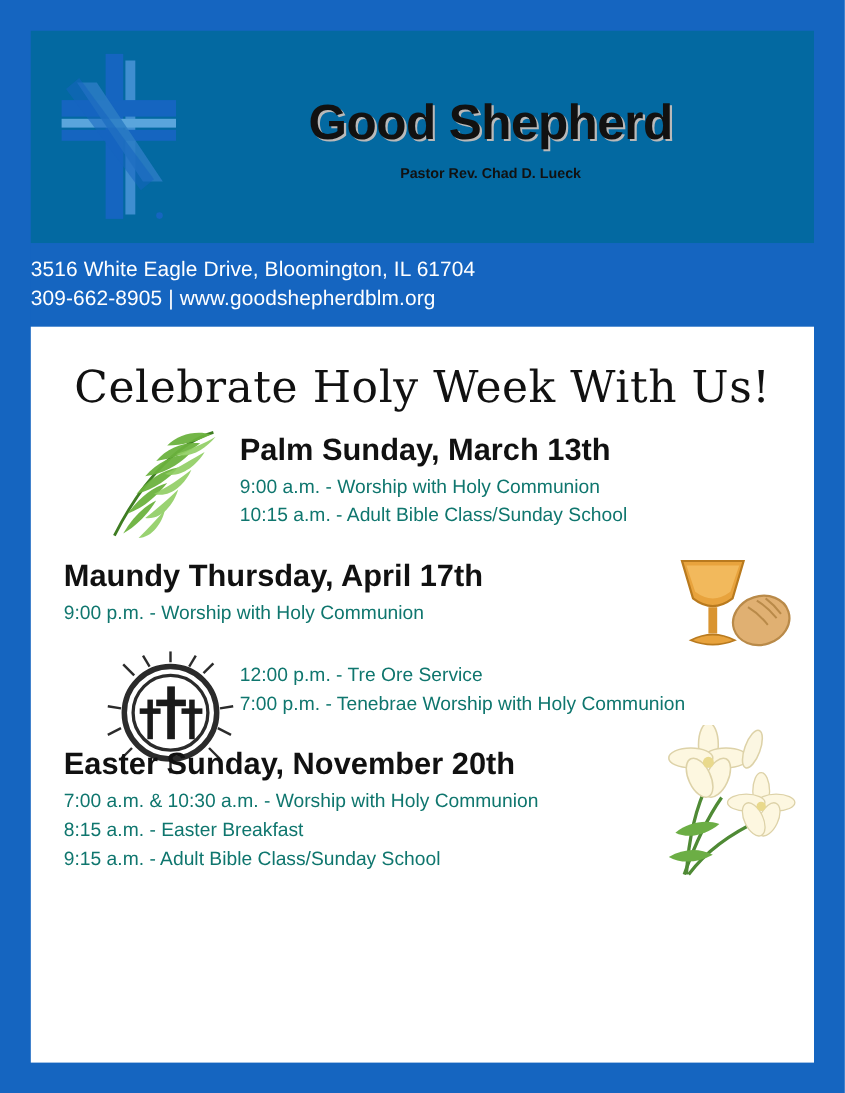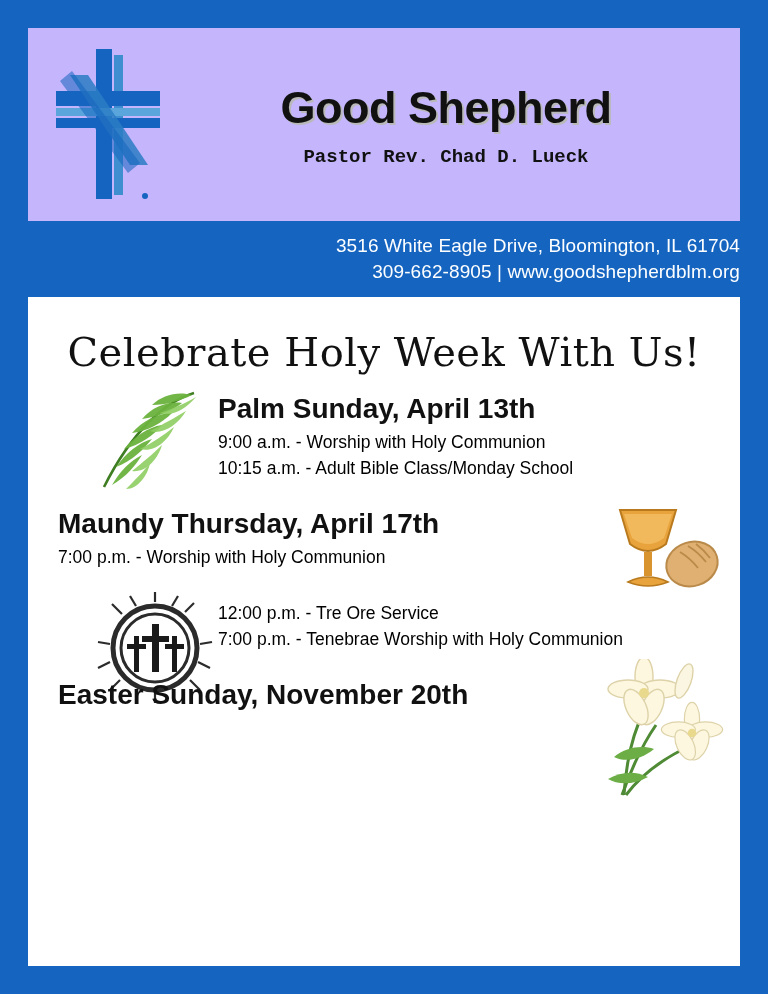--- a/index.html
+++ b/index.html
@@ -14,21 +14,21 @@
     overflow: hidden;
   }
 
   
   .header-card {
     position: absolute;
     left: 28px;
     top: 28px;
     width: 712px;
     height: 193px;
-    background: #c4b5fd;
+    background: #0369a1;
     display: flex;
     align-items: center;
   }
   .logo-wrap {
     width: 150px;
     min-width: 150px;
     height: 100%;
     display: flex;
     align-items: center;
     justify-content: center;
@@ -42,38 +42,37 @@
   .church-title {
     font-size: 45px;
     font-weight: bold;
     line-height: 1.18;
     letter-spacing: -0.5px;
     color: #111111;
     text-shadow: 2px 2px 0 #b9b9b9;
   }
   .pastor {
     margin-top: 12px;
-    font-size: 19px;
+    font-size: 13px;
     font-weight: bold;
     color: #111111;
-    font-family: Liberation Mono, monospace;
   }
 
   
   .address-strip {
     position: absolute;
     left: 28px;
     top: 221px;
     width: 712px;
     height: 76px;
     background: #1565c0;
     color: #ffffff;
     display: flex;
     flex-direction: column;
-    align-items: flex-end;
+    align-items: flex-start;
     justify-content: center;
     gap: 4px;
   }
   .address-line {
     font-size: 19px;
     letter-spacing: 0.1px;
   }
 
   
   .main-card {
@@ -103,21 +102,21 @@
     font-size: 28px;
     font-weight: bold;
     color: #111111;
     line-height: 1.15;
   }
   .event-lines {
     margin-top: 4px;
   }
   .event-line {
     font-size: 17.5px;
-    color: #000000;
+    color: #0f766e;
     line-height: 1.5;
   }
   
   .event.indent { padding-left: 168px; }
   .event.indent .event-title,
   .event.indent .event-lines { text-align: left; }
 
   
   .event.plain { padding-left: 8px; padding-right: 130px; }
 
@@ -194,24 +193,24 @@
         </g>
         <g fill="#8fce62" opacity="0.9">
           <path d="M122 10 C 112 16 98 22 86 26 C 98 30 112 22 122 10Z"></path>
           <path d="M112 24 C 102 30 88 38 76 44 C 88 48 104 38 112 24Z"></path>
           <path d="M100 40 C 90 48 78 56 66 62 C 80 66 94 54 100 40Z"></path>
           <path d="M88 58 C 80 66 68 76 58 84 C 72 86 84 72 88 58Z"></path>
           <path d="M76 76 C 70 84 60 94 52 102 C 64 102 74 88 76 76Z"></path>
         </g>
       </svg>
     </div>
-    <div class="event-title">Palm Sunday, April 13th</div>
+    <div class="event-title">Palm Sunday, March 13th</div>
     <div class="event-lines">
       <div class="event-line">9:00 a.m. - Worship with Holy Communion</div>
-      <div class="event-line">10:15 a.m. - Adult Bible Class/Monday School</div>
+      <div class="event-line">10:15 a.m. - Adult Bible Class/Sunday School</div>
     </div>
   </div>
 
   <div class="spacer-8"></div>
 
   <div class="event plain">
     <div class="art chalice-art">
       <svg width="120" height="104" viewBox="0 0 120 104">
 
         <path d="M18 14 L74 14 L64 48 Q46 62 28 48 Z" fill="#e8a33d" stroke="#b97a1e" stroke-width="2"></path>
@@ -222,21 +221,21 @@
         <ellipse cx="90" cy="68" rx="26" ry="22" fill="#e0b072" stroke="#b98a49" stroke-width="2" transform="rotate(-18 90 68)"></ellipse>
         <g stroke="#b98a49" stroke-width="1.8" fill="none">
           <path d="M78 56 q10 6 18 16"></path>
           <path d="M86 50 q10 6 18 16"></path>
           <path d="M94 48 q8 6 14 14"></path>
         </g>
       </svg>
     </div>
     <div class="event-title">Maundy Thursday, April 17th</div>
     <div class="event-lines">
-      <div class="event-line">7:00 p.m. - Worship with Holy Communion</div>
+      <div class="event-line">9:00 p.m. - Worship with Holy Communion</div>
     </div>
   </div>
 
   <div class="spacer-8"></div>
 
   <div class="event indent">
     <div class="art thorns-art">
       <svg width="130" height="112" viewBox="0 0 130 112">
         <g stroke="#2b2b2b" stroke-width="5" fill="none">
           <circle cx="65" cy="56" r="42"></circle>
@@ -309,15 +308,20 @@
           </g>
           <circle cx="0" cy="0" r="5" fill="#e9d98c"></circle>
         </g>
 
         <g transform="translate(92,22) rotate(20)">
           <ellipse cx="0" cy="0" rx="7" ry="18" fill="#fbf6e2" stroke="#ddd2a8" stroke-width="1.4"></ellipse>
         </g>
       </svg>
     </div>
     <div class="event-title">Easter Sunday, November 20th</div>
+    <div class="event-lines">
+      <div class="event-line">7:00 a.m. &amp;  10:30 a.m. - Worship with Holy Communion</div>
+      <div class="event-line">8:15 a.m. - Easter Breakfast</div>
+      <div class="event-line">9:15 a.m. - Adult Bible Class/Sunday School</div>
+    </div>
   </div>
 
 </div>
 
 </body></html>

